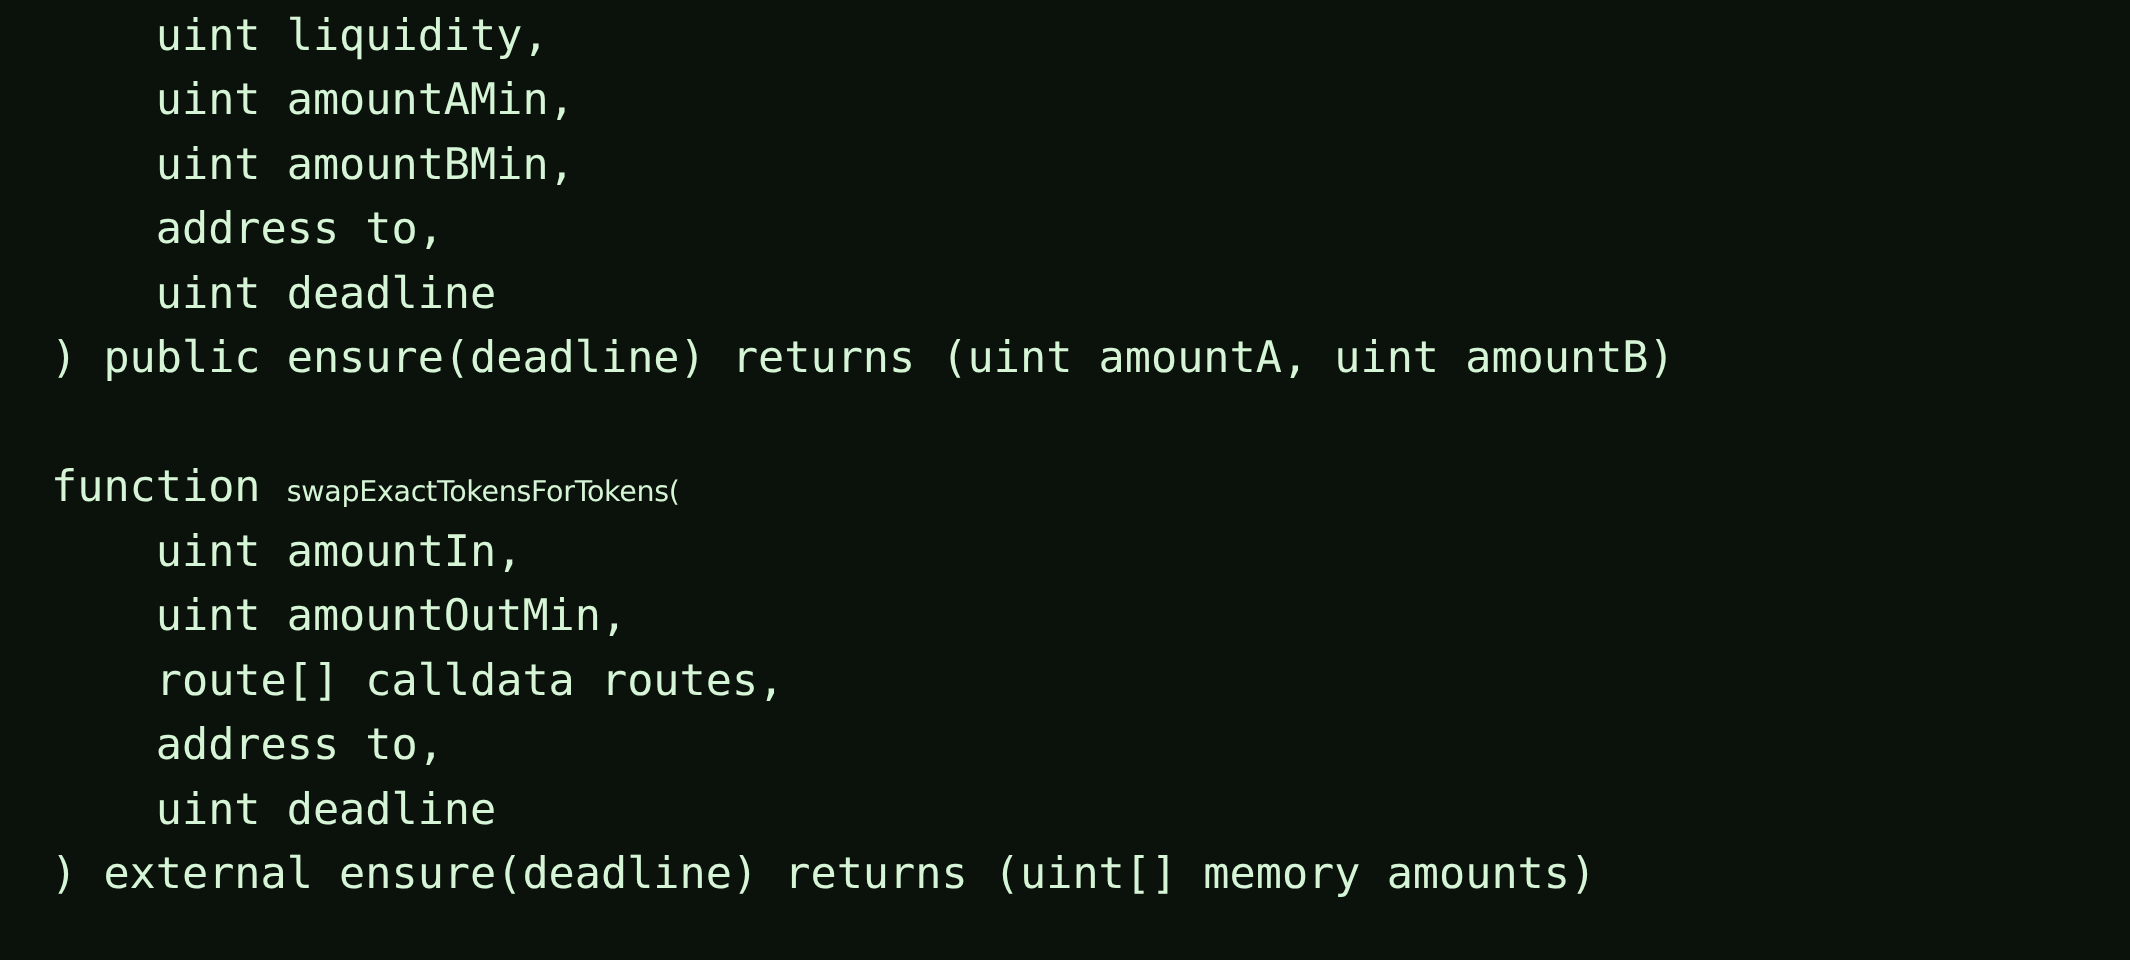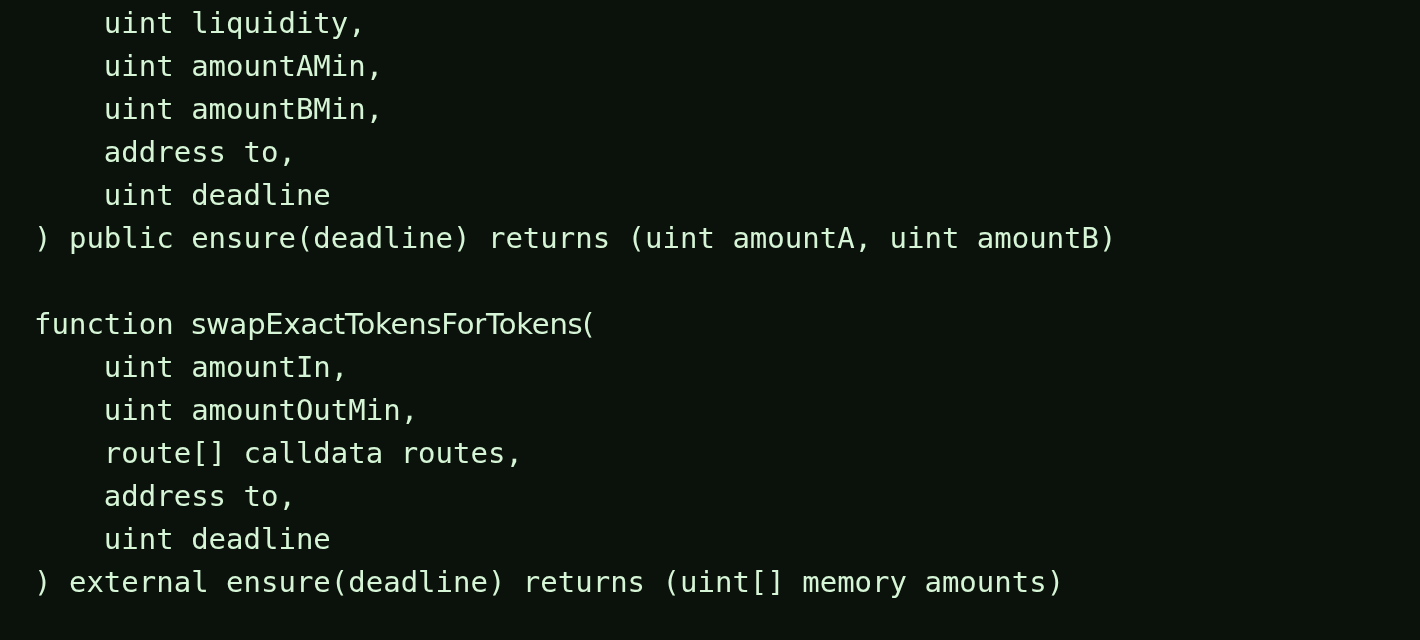--- a/index.html
+++ b/index.html
@@ -40,21 +40,21 @@
     height: 43px;
     white-space: pre;
     min-height: 43px;
   }
   .code-line.blank {
     color: transparent;
   }
   
   .narrow-fallback {
     font-family: "DejaVu Sans", "Liberation Sans", sans-serif;
-    font-size: 29px;
+    font-size: 19px;
     letter-spacing: -0.2px;
   }
 </style>
 </head>
 <body style="background: rgb(11, 18, 11);">
 
 <div id="code-viewport" style="background: rgb(11, 18, 11);">
   <pre id="code-block" style="color: rgb(214, 245, 214);"><span class="code-line">    uint liquidity,</span><span class="code-line">    uint amountAMin,</span><span class="code-line">    uint amountBMin,</span><span class="code-line">    address to,</span><span class="code-line">    uint deadline</span><span class="code-line">) public ensure(deadline) returns (uint amountA, uint amountB)</span><span class="code-line blank"></span><span class="code-line"><span>function </span><span class="narrow-fallback">swapExactTokensForTokens(</span></span><span class="code-line">    uint amountIn,</span><span class="code-line">    uint amountOutMin,</span><span class="code-line">    route[] calldata routes,</span><span class="code-line">    address to,</span><span class="code-line">    uint deadline</span><span class="code-line">) external ensure(deadline) returns (uint[] memory amounts)</span></pre>
 </div>
 

